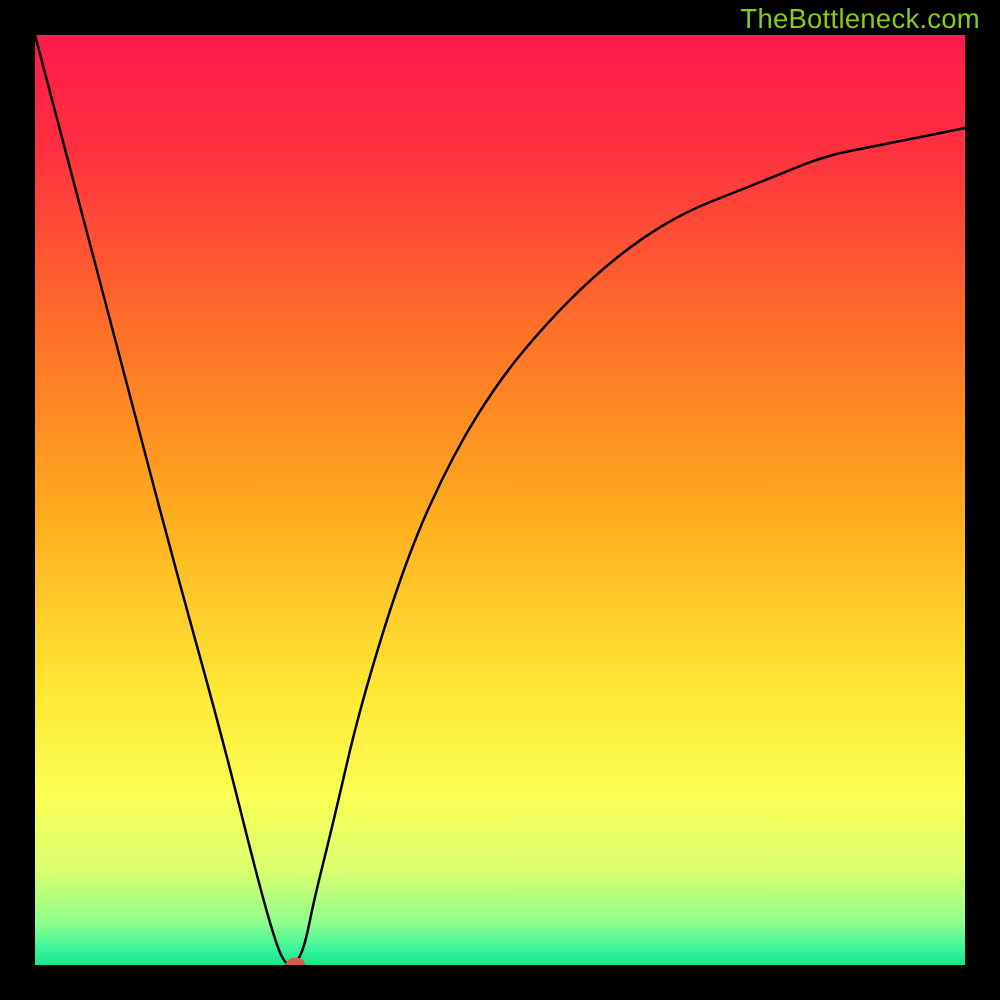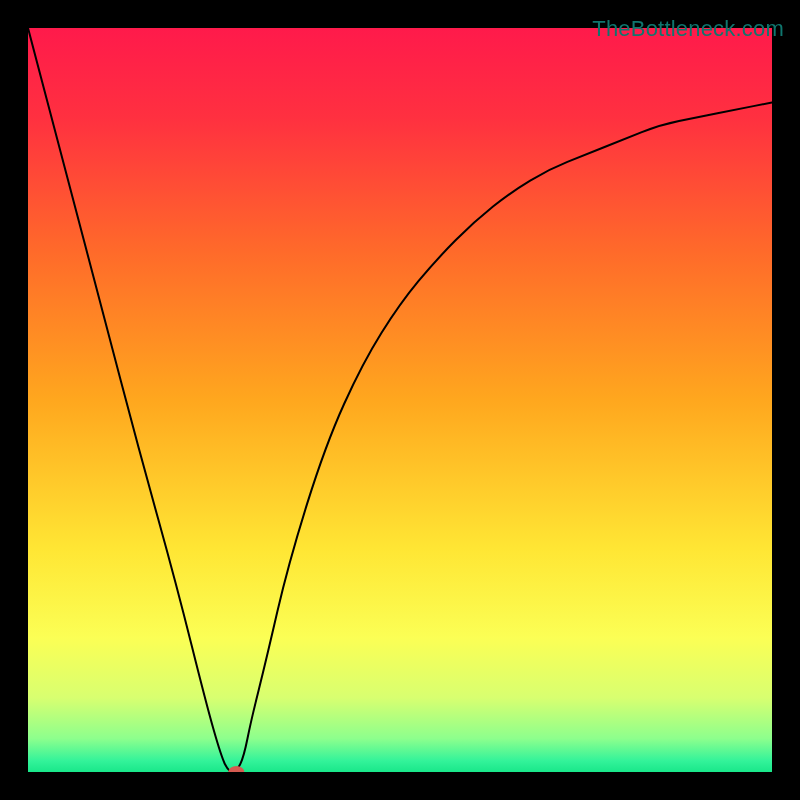--- a/index.html
+++ b/index.html
@@ -11,23 +11,23 @@
     font-family: Arial, sans-serif;
   }
   .outer {
     position: relative;
     width: 800px;
     height: 800px;
     background: #000;
   }
   .watermark {
     position: absolute;
-    top: 16px;
+    top: 2px;
     right: 16px;
-    color: #0f766e;
+    color: #84cc16;
     font-size: 22px;
     font-weight: 500;
     letter-spacing: 0.2px;
     z-index: 3;
   }
   .plot {
     position: absolute;
     left: 28px;
     top: 28px;
     width: 744px;

